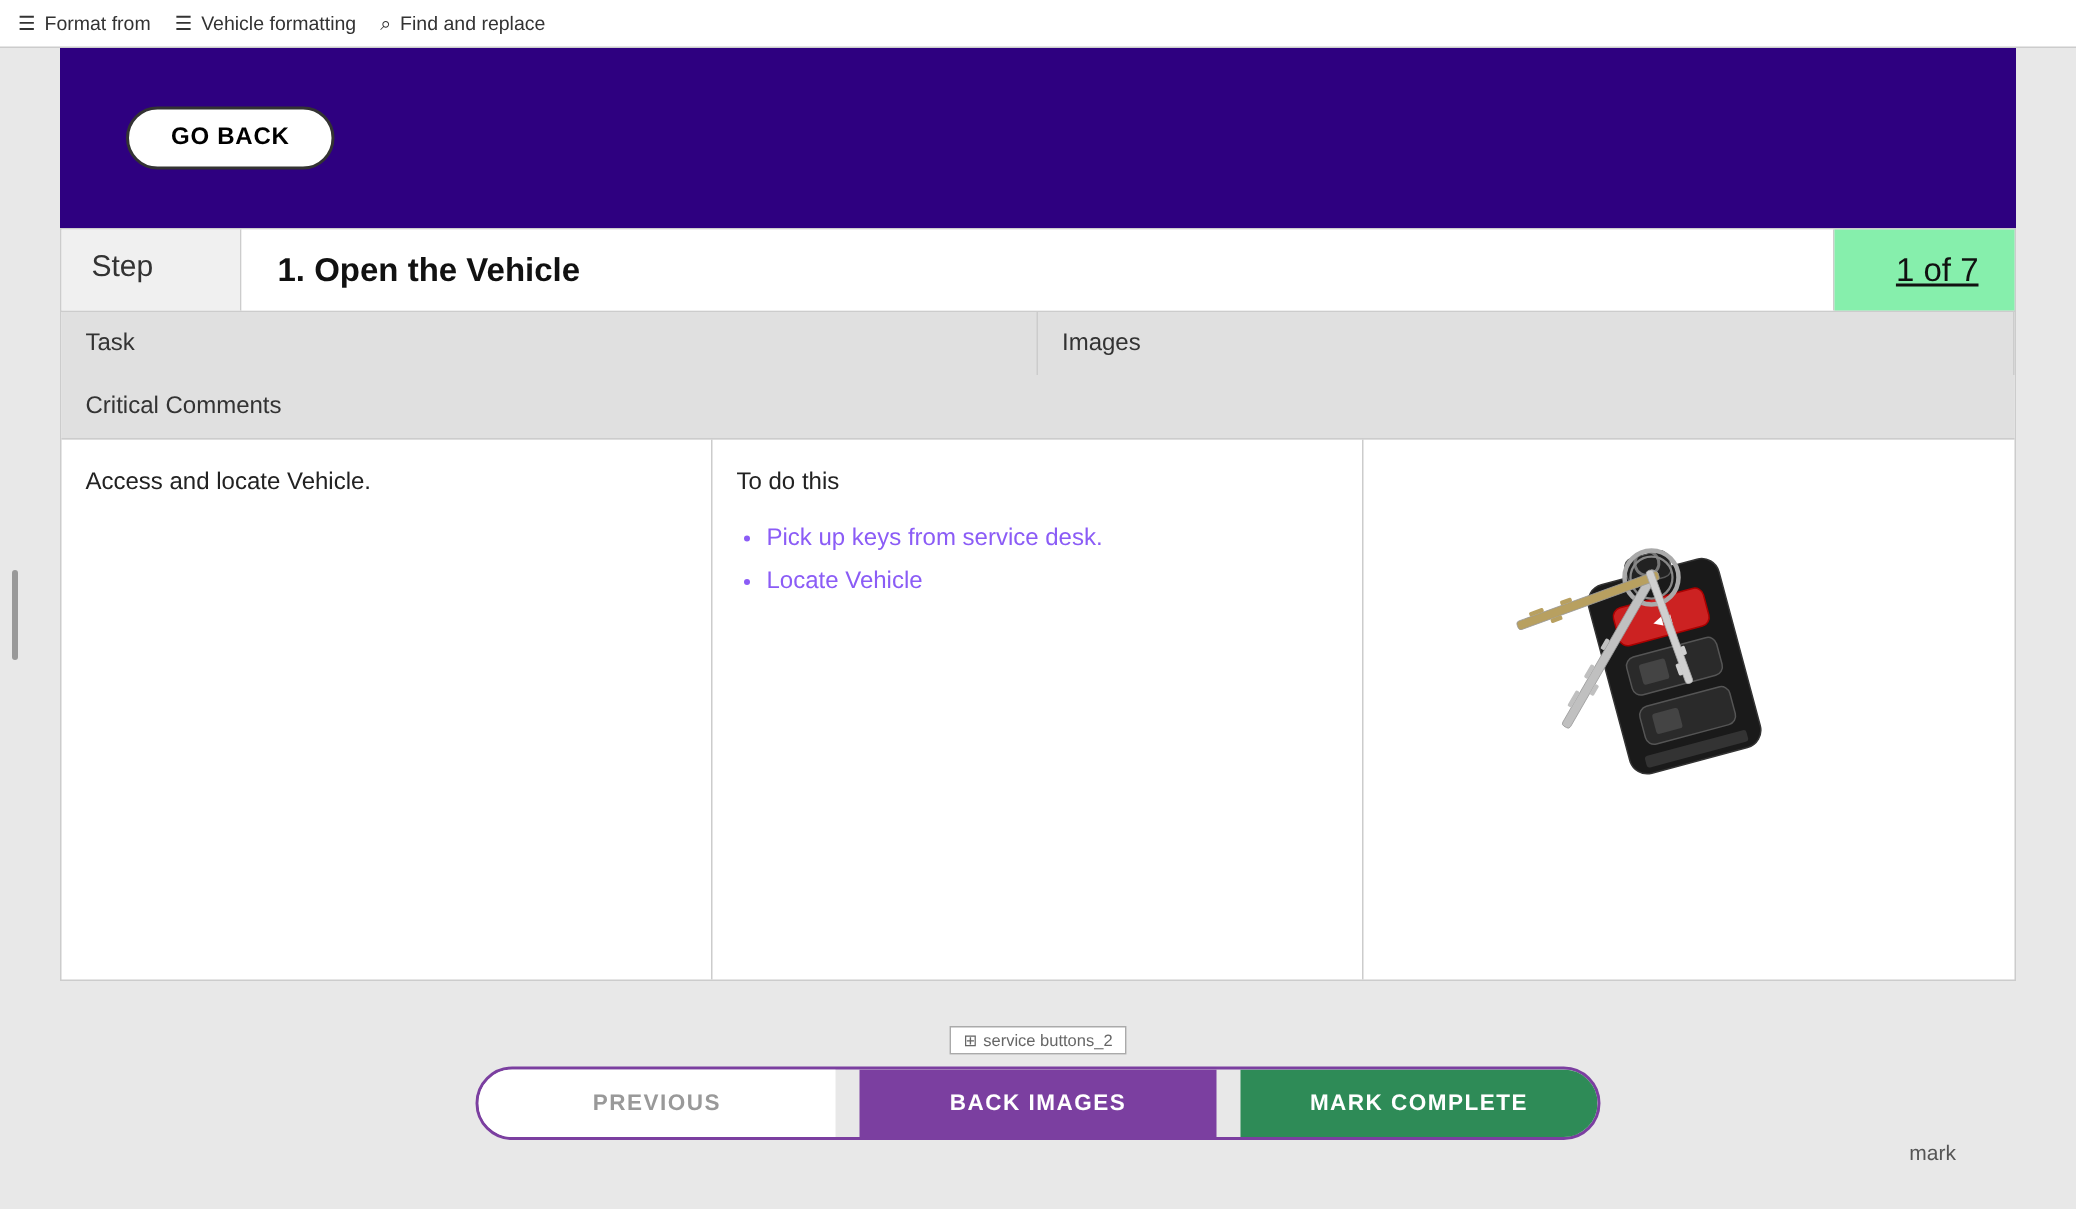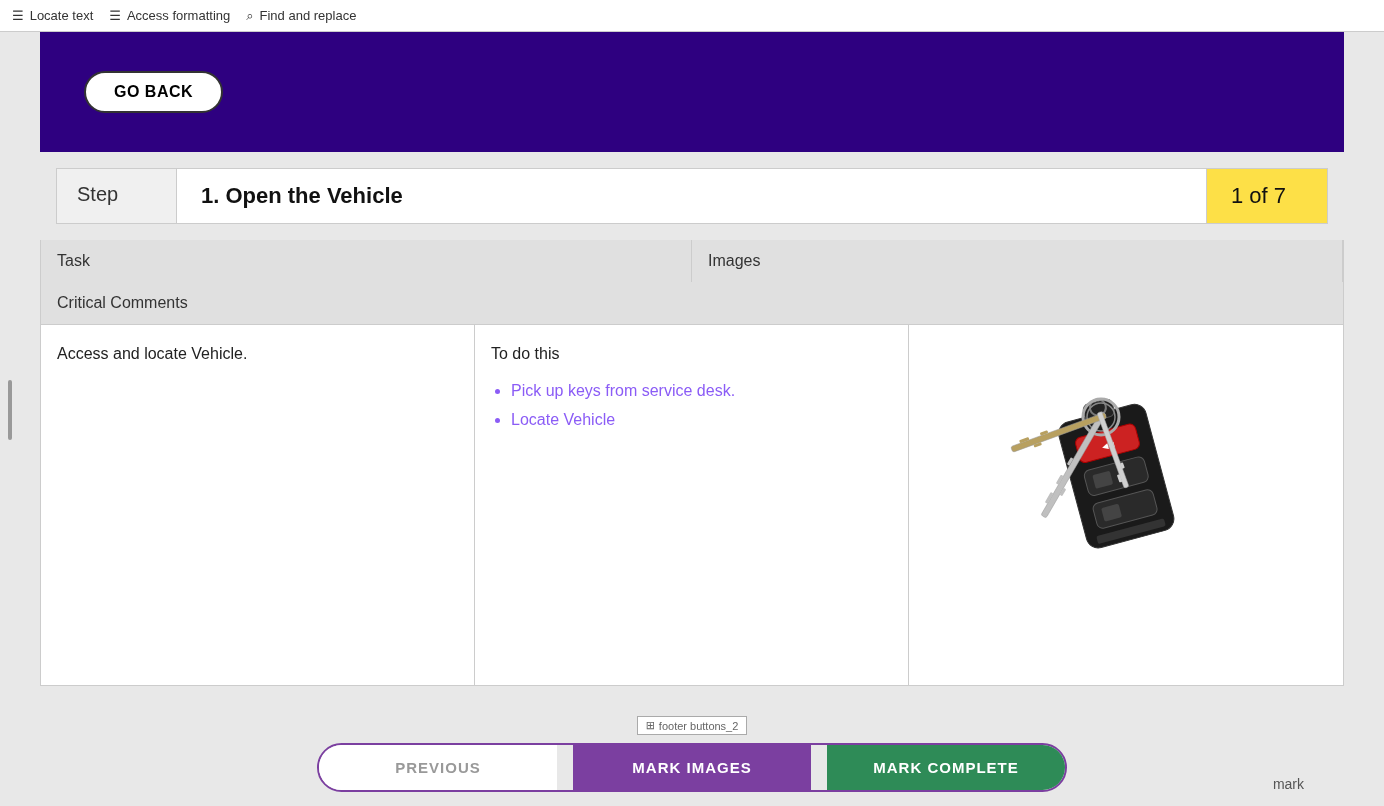--- a/index.html
+++ b/index.html
@@ -56,48 +56,49 @@
       cursor: pointer;
       letter-spacing: 0.5px;
     }
 
     
     .step-header {
       display: flex;
       align-items: stretch;
       background: #f0f0f0;
       border: 1px solid #ccc;
-      margin: 16px;
+      margin: 0;
     }
     .step-label {
       background: #f0f0f0;
       padding: 14px 20px;
       font-size: 20px;
       font-weight: normal;
       color: #333;
       border-right: 1px solid #ccc;
       min-width: 120px;
     }
     .step-title {
       background: white;
       padding: 14px 24px;
       font-size: 22px;
       font-weight: bold;
       color: #111;
       flex: 1;
       border-right: 1px solid #ccc;
     }
     .step-counter {
-      background: #fde047;
+      background: #86efac;
       padding: 14px 24px;
       font-size: 22px;
       font-weight: normal;
       color: #111;
       min-width: 120px;
-      text-align: left;
+      text-align: right;
+      text-decoration: underline;
     }
 
     
     .content-table {
       background: white;
       border: 1px solid #ccc;
       border-top: none;
       width: 100%;
     }
     .table-header {
@@ -240,25 +241,25 @@
       background: #999;
       border-radius: 2px;
     }
   </style>
 </head>
 <body>
 
 <div class="toolbar">
   <div class="toolbar-item">
     <span>☰</span>
-    <span>Locate text</span>
+    <span>Format from</span>
   </div>
   <div class="toolbar-item">
     <span>☰</span>
-    <span>Access formatting</span>
+    <span>Vehicle formatting</span>
   </div>
   <div class="toolbar-item">
     <span>⌕</span>
     <span>Find and replace</span>
   </div>
 </div>
 
 <div class="scroll-indicator"></div>
 
 <div class="main-wrapper">
@@ -342,24 +343,24 @@
             <rect x="2" y="50" width="3" height="6" rx="1" fill="#d0d0d0"></rect>
           </g>
         </svg>
       </div>
     </div>
   </div>
 
   <div class="footer-area">
     <div class="footer-label">
       <span>⊞</span>
-      <span>footer buttons_2</span>
+      <span>service buttons_2</span>
     </div>
     <div class="footer-buttons">
       <button class="btn-previous">PREVIOUS</button>
-      <button class="btn-show-images">MARK IMAGES</button>
+      <button class="btn-show-images">BACK IMAGES</button>
       <button class="btn-mark-complete">MARK COMPLETE</button>
     </div>
   </div>
 
 </div>
 
 <div class="mark-label">mark</div>
 
 </body></html>

